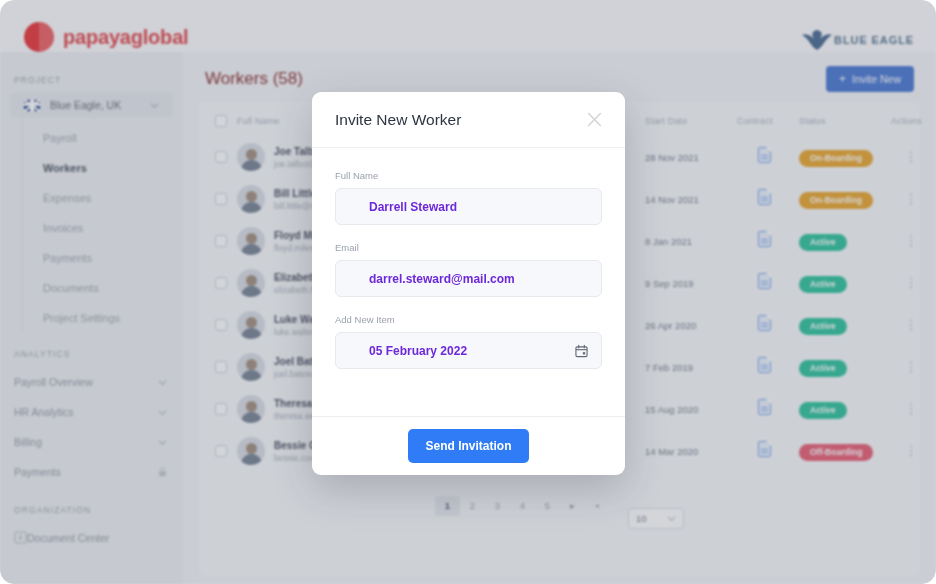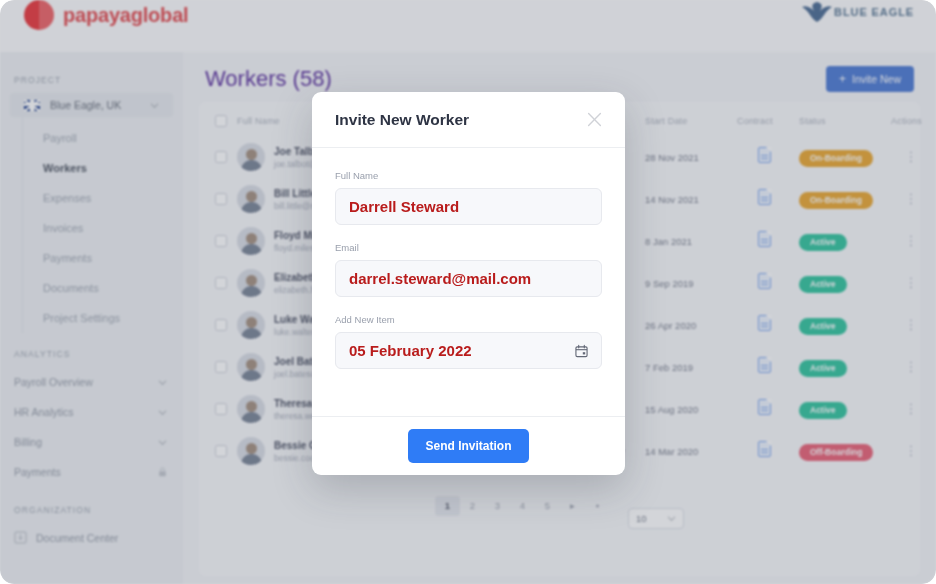--- a/index.html
+++ b/index.html
@@ -32,21 +32,21 @@
     filter: blur(0.9px);
   }
 
   
   .topbar {
     position: absolute;
     top: 0; left: 0; right: 0;
     height: 52px;
     background: #fbfbfc;
     display: flex;
-    align-items: flex-start;
+    align-items: flex-end;
     justify-content: space-between;
     padding: 0 22px 0 24px;
   }
   .brand { display: flex; align-items: center; gap: 9px; }
   .brand-mark {
     width: 30px; height: 30px; border-radius: 50%;
     background: #e8262b;
     position: relative; overflow: hidden;
   }
   .brand-mark::after {
@@ -103,33 +103,33 @@
   .nav-item.active { color: #3f4654; font-weight: bold; }
 
   .an-item {
     display: flex; align-items: center; justify-content: space-between;
     font-size: 10.5px; color: #8e95a2;
     padding: 9px 16px 9px 14px;
   }
   .lock { width: 9px; height: 10px; opacity: .4; }
 
   .org-item {
-    display: flex; align-items: center; gap: 9px;
+    display: flex; align-items: center; gap: 0;
     font-size: 10.5px; color: #8e95a2;
     padding: 8px 14px;
   }
   .doc-ico { width: 13px; height: 13px; opacity: .5; }
 
   
   .main { position: absolute; top: 52px; left: 183px; right: 0; bottom: 0; }
   .main-head {
     display: flex; align-items: center; justify-content: space-between;
     padding: 14px 22px 10px 22px;
   }
-  .page-title { font-size: 22px; color: #4c1d95; }
+  .page-title { font-size: 17px; color: #7f1d1d; }
   .invite-btn {
     display: flex; align-items: center; gap: 6px;
     background: #3d6fd0; color: #fff; font-size: 10.5px;
     border: none; border-radius: 4px; padding: 7px 13px;
     font-family: inherit;
   }
   .plus { font-size: 12px; line-height: 1; }
 
   .card {
     margin: 0 16px; background: #f7f8fa; border-radius: 7px;
@@ -215,30 +215,30 @@
     position: absolute; left: 312px; top: 92px;
     width: 313px; height: 383px;
     background: #fff; border-radius: 9px;
     box-shadow: 0 14px 40px rgba(40,46,60,.22);
     display: flex; flex-direction: column;
   }
   .modal-head {
     height: 56px; display: flex; align-items: center; justify-content: space-between;
     padding: 0 23px; border-bottom: 1px solid #eceef1;
   }
-  .modal-title { font-size: 15.5px; font-weight: bold; color: #2e3444; }
+  .modal-title { font-size: 15.5px; font-weight: normal; color: #2e3444; }
   .x { width: 15px; height: 15px; opacity: .35; }
   .modal-body { flex: 1; padding: 22px 23px 0 23px; }
   .flabel { font-size: 9.5px; color: #9aa0ad; margin-bottom: 7px; }
   .field {
     height: 37px; background: #f7f8fb; border: 1px solid #e7e9ee;
     border-radius: 6px; display: flex; align-items: center;
     padding: 0 13px; margin-bottom: 17px; justify-content: space-between;
   }
-  .fval { font-size: 15px; font-weight: bold; color: #b91c1c; }
+  .fval { font-size: 12px; font-weight: bold; color: #6d28d9; margin-left: 20px; }
   .cal { width: 13px; height: 14px; opacity: .75; }
   .modal-foot {
     border-top: 1px solid #eceef1; padding: 12px 23px;
     display: flex; justify-content: center;
   }
   .send-btn {
     background: #2f7cf6; color: #fff; border: none; border-radius: 5px;
     font-size: 12px; font-weight: bold; padding: 10px 17px;
     font-family: inherit;
   }

